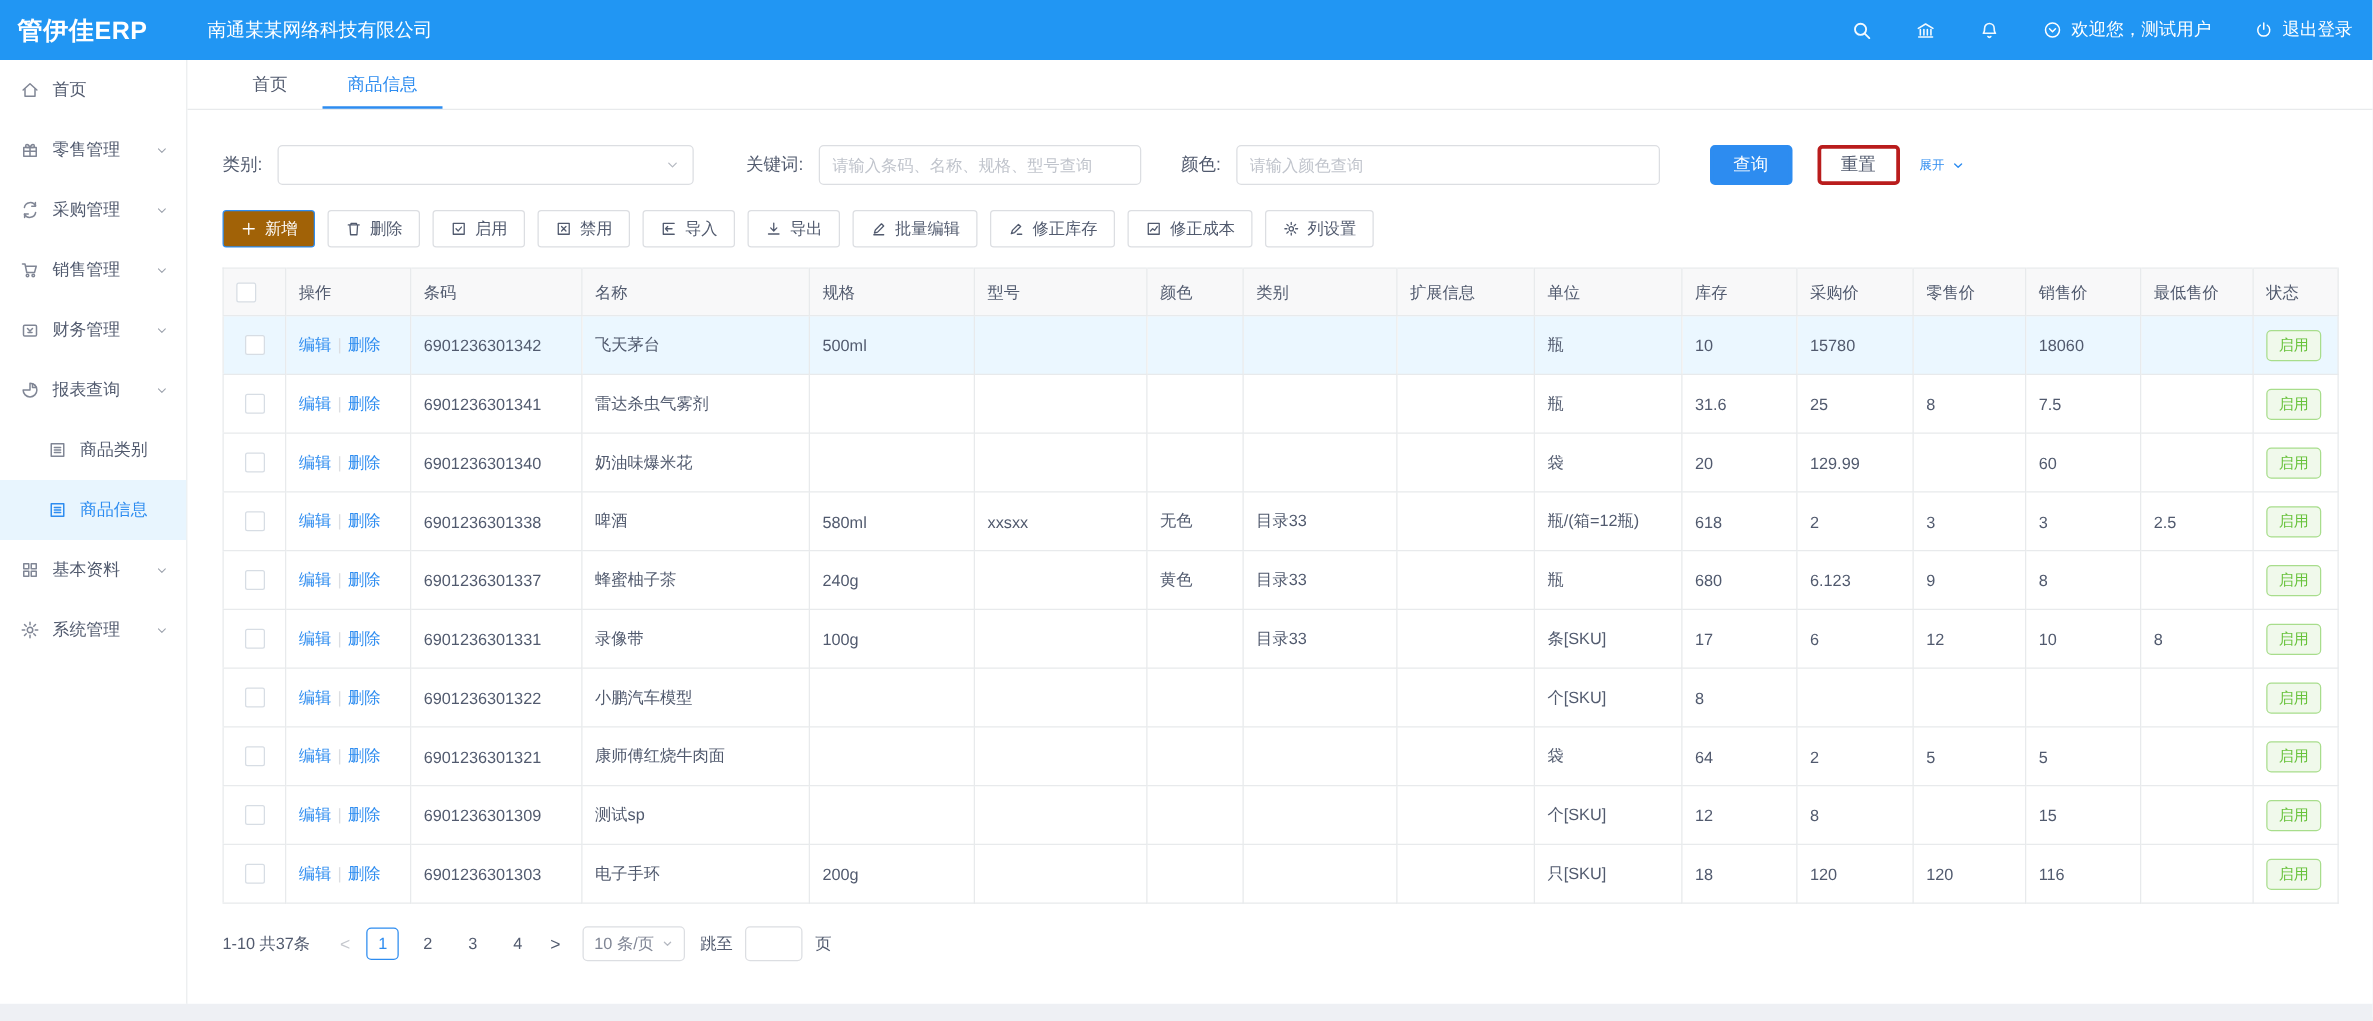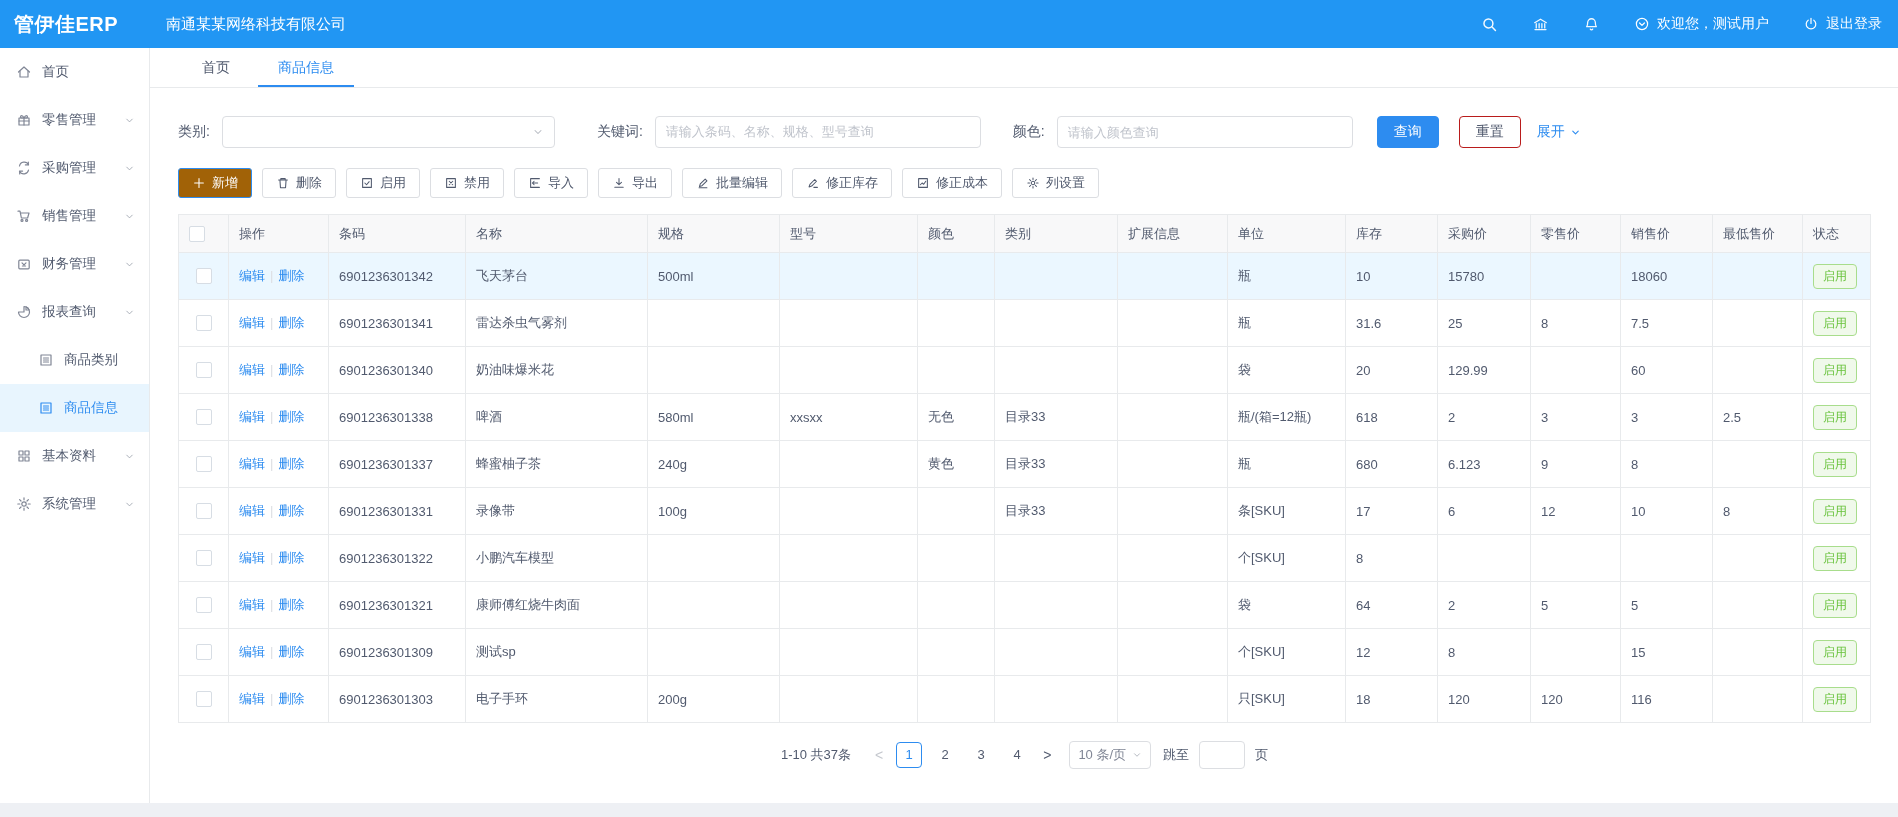--- a/index.html
+++ b/index.html
@@ -44,28 +44,28 @@
   .content { padding:14px 28px 0 28px; }
 
   .filterbar { display:flex; align-items:center; margin-top:14px; }
   .f-label { font-size:14px; color:#515a6e; margin-right:12px; white-space:nowrap; }
   .f-select { width:333px; height:32px; border:1px solid #dcdee2; border-radius:4px; background:#fff;
     display:flex; align-items:center; justify-content:flex-end; padding:0 10px; cursor:pointer; margin-right:42px; }
   .f-select .sel-chev { color:#b6bac2; }
   .f-input { height:32px; border:1px solid #dcdee2; border-radius:4px; padding:0 10px; font-size:13px;
     color:#515a6e; outline:none; font-family:inherit; }
   .f-input::placeholder { color:#c0c4cc; }
-  .kw-input { width:326px; margin-right:32px;font-family:Liberation Serif, serif; }
-  .color-input { width:296px; margin-right:24px; }
-  .btn { height:32px; border-radius:4px; border:1px solid #b91c1c; background:#fff; color:#515a6e;
+  .kw-input { width:258px; margin-right:32px; }
+  .color-input { width:339px; margin-right:40px; }
+  .btn { height:32px; border-radius:4px; border:3px solid #b91c1c; background:#fff; color:#515a6e;
     font-size:14px; padding:0 16px; cursor:pointer; font-family:inherit; }
   .btn-primary { background:#2d8cf0; border-color:#2d8cf0; color:#fff; }
   .search-btn { margin-right:20px; }
   .reset-btn { margin-right:16px; }
-  .expand-link { color:#2d8cf0; cursor:pointer; display:flex; align-items:center; font-size:14px; }
+  .expand-link { color:#2d8cf0; cursor:pointer; display:flex; align-items:center; font-size:10px; }
   .expand-link svg { width:11px; height:11px; margin-left:5px; }
 
   .toolbar { display:flex; align-items:center; margin-top:20px; }
   .t-btn { height:30px; display:inline-flex; align-items:center; padding:0 13px; margin-right:10px;
     border:1px solid #dcdee2; border-radius:3px; background:#fff; color:#515a6e; font-size:13px;
     cursor:pointer; font-family:inherit; }
   .t-btn svg { width:14px; height:14px; margin-right:6px; }
   .t-btn.primary { background:#a16207; border-color:#2d8cf0; color:#fff; }
 
   
@@ -78,21 +78,21 @@
   .grid tr.hl td { background:#ebf7ff; }
   .cb { width:16px; height:16px; border:1px solid #d7dde4; border-radius:2px; background:#fff;
     display:inline-block; vertical-align:middle; cursor:pointer; }
   .cell-center { text-align:center; }
   .link { color:#2d8cf0; cursor:pointer; }
   .sep { color:#dcdee2; margin:0 5px; }
   .badge { display:inline-block; padding:3px 9px; font-size:12px; color:#67c23a;
     background:#f0f9eb; border:1px solid #a8dd8c; border-radius:4px; }
 
   
-  .pagination { display:flex; align-items:center; justify-content:center; margin-top:18px;
+  .pagination { display:flex; align-items:center; justify-content:flex-start; margin-top:18px;
     font-size:13px; color:#515a6e; }
   .pg-summary { margin-right:16px; }
   .pg-arrow { margin:0 8px; cursor:pointer; font-size:14px; }
   .pg-arrow.disabled { color:#c5c8ce; cursor:default; }
   .pg-num { min-width:26px; height:26px; line-height:24px; text-align:center; margin:0 5px;
     cursor:pointer; border-radius:4px; border:1px solid transparent; }
   .pg-num.current { border-color:#2d8cf0; color:#2d8cf0; }
   .pg-size { height:28px; border:1px solid #dcdee2; border-radius:4px; display:flex; align-items:center;
     padding:0 8px; margin:0 12px 0 10px; color:#808695; cursor:pointer; }
   .pg-size svg { width:10px; height:10px; margin-left:6px; color:#b6bac2; }

